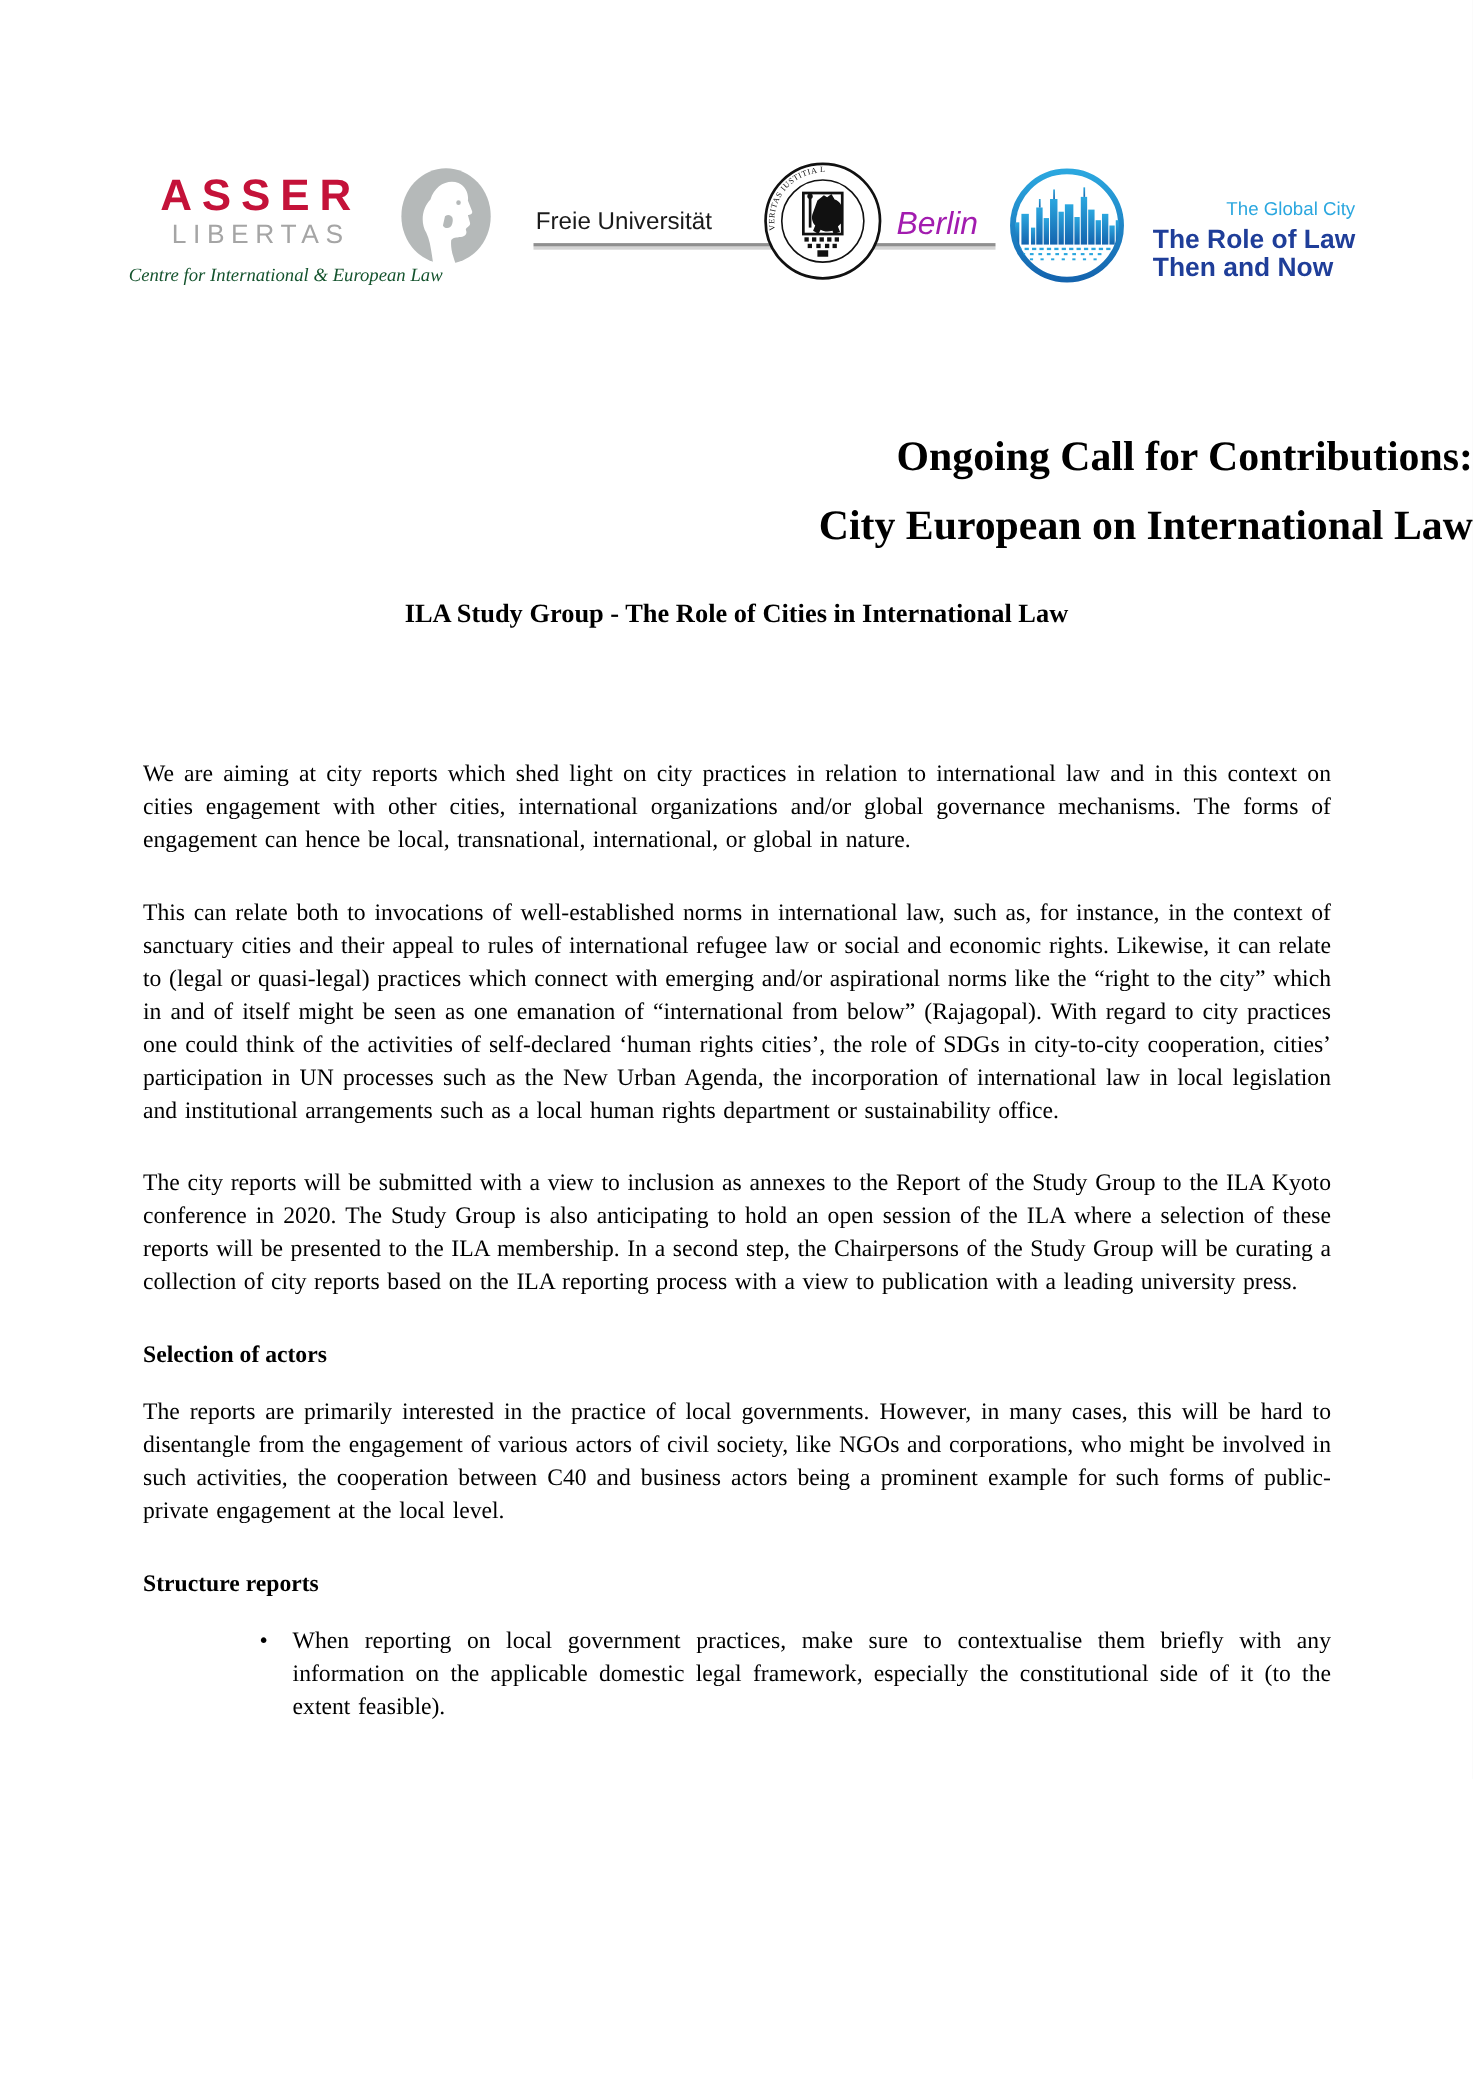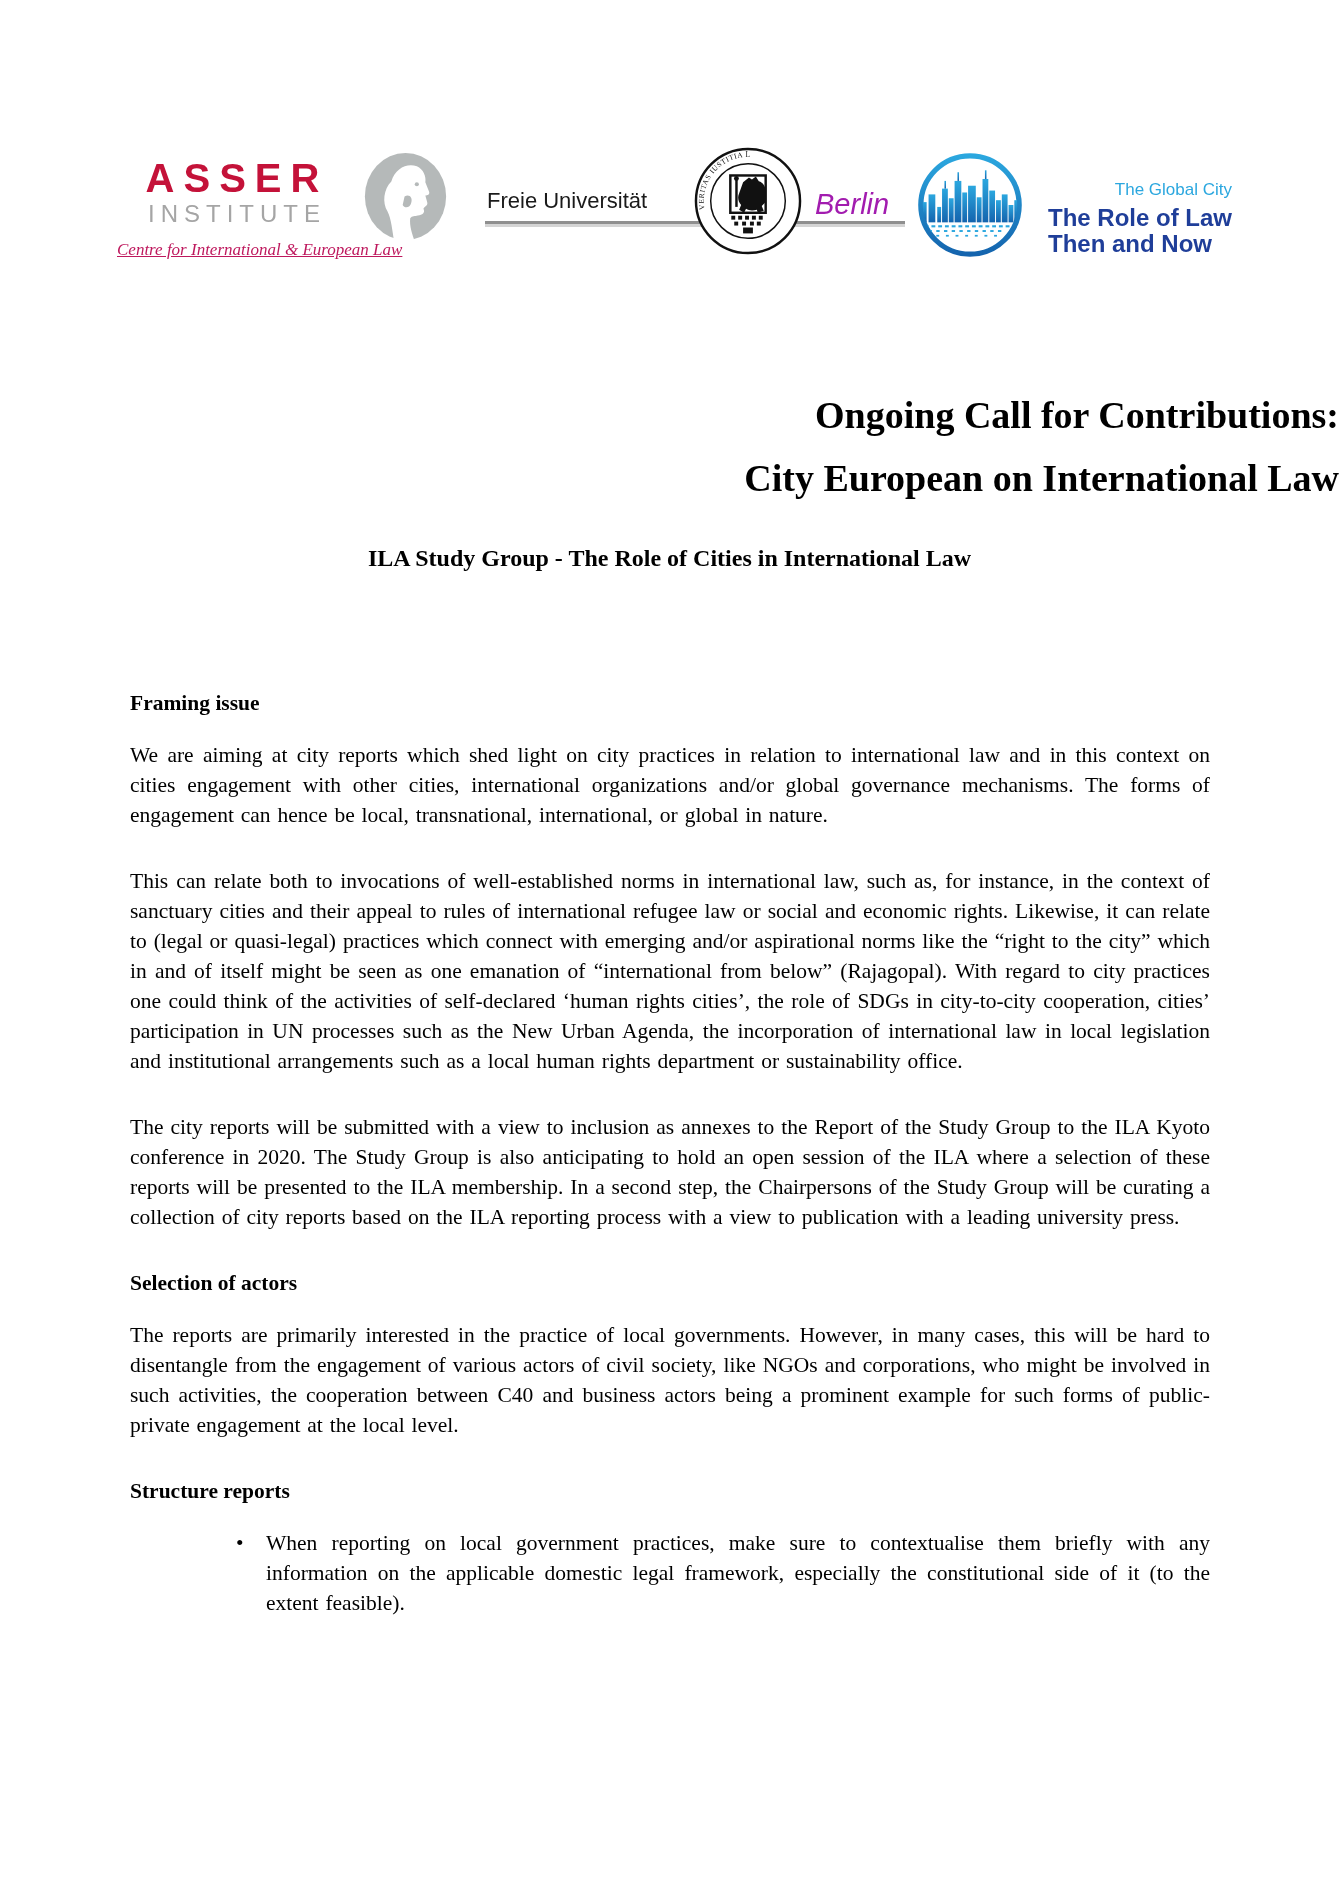--- a/index.html
+++ b/index.html
@@ -12,21 +12,21 @@
     font-family:"Liberation Serif", serif;
     color:#000;
     overflow:hidden;
     padding-left:43px;
   }
 
   
   .asser { position:absolute; left:117px; top:158px; width:240px; text-align:center; font-family:"Liberation Sans", sans-serif; }
   .asser-name { font-size:40px; font-weight:bold; letter-spacing:9px; line-height:40px; color:#C41239; }
   .asser-inst { font-size:24px; font-weight:400; letter-spacing:6px; line-height:26px; color:#A5A5A5; margin-top:3px; }
-  .asser-tag  { font-family:"Liberation Serif", serif; font-style:italic; font-size:17px; line-height:20px; color:#be185d; margin-top:13px; white-space:nowrap;text-decoration:underline; }
+  .asser-tag  { font-family:"Liberation Serif", serif; font-style:italic; font-size:17px; line-height:20px; color:#14532d; margin-top:13px; white-space:nowrap; }
   .asser-face { position:absolute; left:363px; top:150px; width:85px; height:93px; }
 
   .fu-line { position:absolute; left:485px; top:221px; width:420px; height:3px; background:#8f8f8f; box-shadow:0 3px 0 #d4d4d4; }
   .fu-text-left  { position:absolute; left:487px; top:188px; font-family:"Liberation Sans", sans-serif; font-size:22px; color:#1a1a1a; }
   .fu-text-right { position:absolute; left:815px; top:188px; font-family:"Liberation Sans", sans-serif; font-size:29px; color:#a21caf;font-style:italic; }
   .fu-seal { position:absolute; left:694px; top:147px; width:108px; height:108px; }
 
   .gc-circle { position:absolute; left:917px; top:152px; width:106px; height:106px; }
   .gc-text { position:absolute; left:1048px; top:180px; font-family:"Liberation Sans", sans-serif; }
   .gc-line1 { font-size:17px; color:#2BA7DF; line-height:20px; margin-bottom:5px;text-align:right; }
@@ -47,21 +47,21 @@
   .doc-body li { position:relative; margin-left:136px; font-size:21.5px; line-height:30px; text-align:justify; word-spacing:1.5px; }
   .bullet-marker { position:absolute; left:-30px; top:0; font-size:21.5px; }
 </style>
 </head>
 <body>
 
 <div class="page">
 
   <div class="asser">
     <div class="asser-name">ASSER</div>
-    <div class="asser-inst">INSTITUTE</div>
+    <div class="asser-inst">LIBERTAS</div>
     <div class="asser-tag">Centre for International &amp; European Law</div>
   </div>
 
   <svg class="asser-face" viewBox="0 0 90 96" aria-hidden="true">
     <ellipse cx="45" cy="48" rx="43" ry="46" fill="#B5B9B9"></ellipse>
     <path d="M33,96 C31,84 30,72 26,64 C20,54 22,40 30,32 C34,18 47,12 57,16 C64,19 67,27 66,33 L70,43 C71,46 68,47 66,47 L68,54 C69,58 65,58 64,61 C66,65 63,68 58,68 C55,69 52,68 50,71 C49,79 52,88 55,96 Z" fill="#ffffff"></path>
     <path d="M44,48 c5,-3 9,1 7,7 c-1,5 -7,6 -9,2 z" fill="#B5B9B9"></path>
     <circle cx="57" cy="35" r="2.2" fill="#B5B9B9"></circle>
   </svg>
 
@@ -167,21 +167,20 @@
     <div class="gc-line1">The Global City</div>
     <div class="gc-line2">The Role of Law</div>
     <div class="gc-line3">Then and Now</div>
   </div>
 
   <h1 class="doc-title"><span>Ongoing Call for Contributions:</span><br><span>City European on International Law</span></h1>
 
   <h2 class="doc-subtitle">ILA Study Group - The Role of Cities in International Law</h2>
 
   <main class="doc-body">
-    <h3>Framing issue</h3>
     <p>We are aiming at city reports which shed light on city practices in relation to international law and in this context on cities engagement with other cities, international organizations and/or global governance mechanisms. The forms of engagement can hence be local, transnational, international, or global in nature.</p>
     <p>This can relate both to invocations of well-established norms in international law, such as, for instance, in the context of sanctuary cities and their appeal to rules of international refugee law or social and economic rights. Likewise, it can relate to (legal or quasi-legal) practices which connect with emerging and/or aspirational norms like the “right to the city” which in and of itself might be seen as one emanation of “international from below” (Rajagopal). With regard to city practices one could think of the activities of self-declared ‘human rights cities’, the role of SDGs in city-to-city cooperation, cities’ participation in UN processes such as the New Urban Agenda, the incorporation of international law in local legislation and institutional arrangements such as a local human rights department or sustainability office.</p>
     <p>The city reports will be submitted with a view to inclusion as annexes to the Report of the Study Group to the ILA Kyoto conference in 2020. The Study Group is also anticipating to hold an open session of the ILA where a selection of these reports will be presented to the ILA membership. In a second step, the Chairpersons of the Study Group will be curating a collection of city reports based on the ILA reporting process with a view to publication with a leading university press.</p>
 
     <h3 class="later">Selection of actors</h3>
     <p>The reports are primarily interested in the practice of local governments. However, in many cases, this will be hard to disentangle from the engagement of various actors of civil society, like NGOs and corporations, who might be involved in such activities, the cooperation between C40 and business actors being a prominent example for such forms of public-private engagement at the local level.</p>
 
     <h3 class="later">Structure reports</h3>
     <ul>
       <li>

